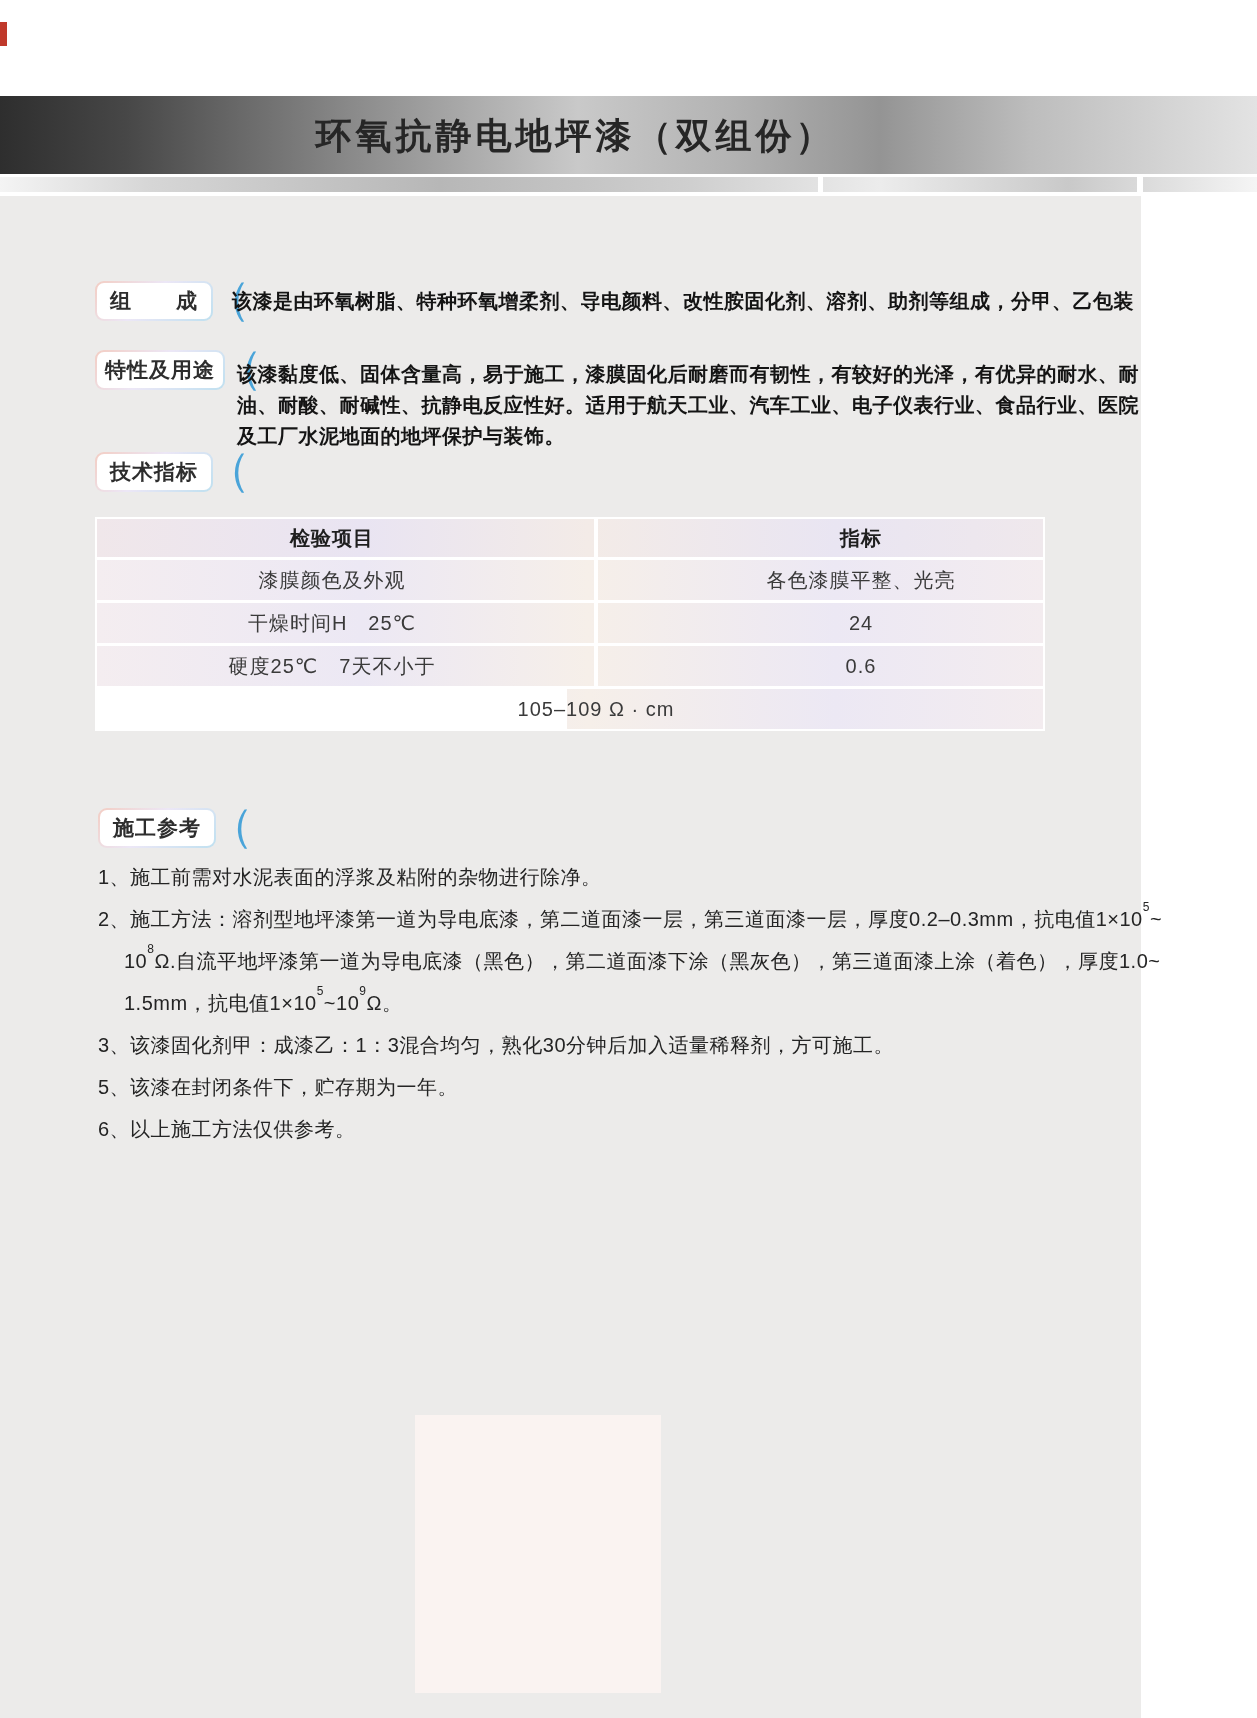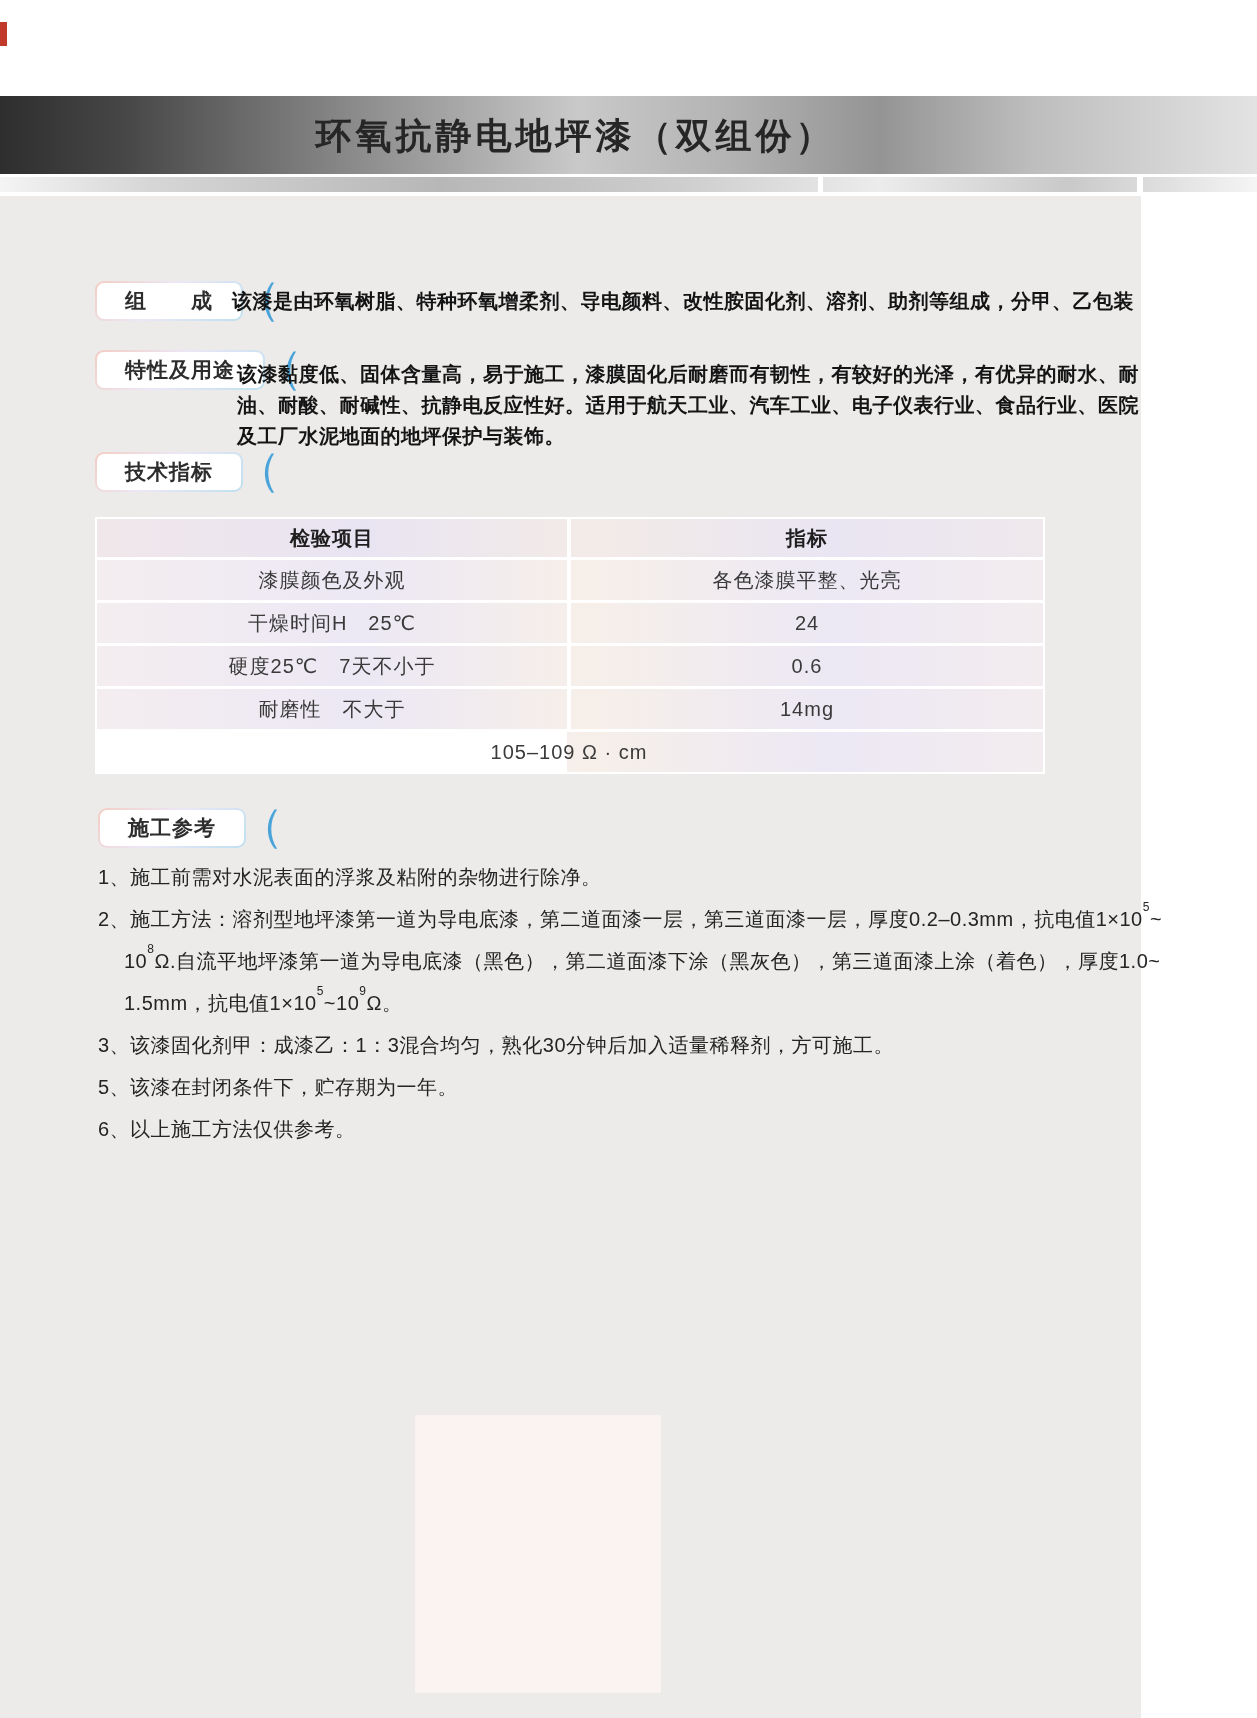--- a/index.html
+++ b/index.html
@@ -26,21 +26,21 @@
   }
   .strip-gap{position:absolute;top:177px;height:15px;background:#ffffff;}
   .strip-gap.g1{left:818px;width:5px;}
   .strip-gap.g2{left:1137px;width:6px;}
 
   
   .panel{position:absolute;left:0;top:196px;width:1141px;height:1522px;background:#ecebea;}
 
   
   .pill{
-    position:absolute;box-sizing:border-box;height:40px;min-width:118px;padding:0 28px;
+    position:absolute;box-sizing:border-box;height:40px;min-width:118px;padding:0 8px;
     border:2px solid transparent;border-radius:9px;
     background-image:linear-gradient(#ffffff,#ffffff),
       linear-gradient(135deg,#f3cdc3 0%,#ece7f6 45%,#bfe0f0 100%);
     background-origin:border-box;background-clip:padding-box,border-box;
     display:flex;align-items:center;justify-content:center;
     font-weight:bold;font-size:21px;color:#2d2d2d;letter-spacing:1px;white-space:nowrap;
   }
   .section-paren{
     position:absolute;left:100%;margin-left:-6px;top:-8px;
     font-size:46px;line-height:46px;color:#4aa4d9;font-weight:normal;
@@ -57,20 +57,21 @@
   #features-text .bold-line{line-height:31px;}
 
   
   .spec-table{
     position:absolute;left:95px;top:517px;width:950px;box-sizing:border-box;
     background:#ffffff;padding:2px;display:flex;flex-direction:column;gap:3px;
   }
   .trow{
     display:grid;grid-template-columns:470px 4px 472px;height:40px;
     background:linear-gradient(90deg,#f4edf0 0%,#ece8f4 28%,#f6efe9 52%,#ece8f4 78%,#f3ecef 100%);
+    gap:27px;
   }
   .trow.thead{
     height:38px;
     background:linear-gradient(90deg,#f0e7ea 0%,#e9e4f2 28%,#f3ebe7 52%,#e9e5f2 78%,#efe8ec 100%);
   }
   .tcell{
     display:flex;align-items:center;justify-content:center;
     font-size:20px;color:#3a3a3a;letter-spacing:1px;white-space:nowrap;
   }
   .thead .tcell{font-weight:bold;color:#1e1e1e;}
@@ -135,25 +136,20 @@
     <div class="tcell">干燥时间H　25℃</div>
     <div class="tdiv"></div>
     <div class="tcell">24</div>
   </div>
   <div class="trow">
     <div class="tcell">硬度25℃　7天不小于</div>
     <div class="tdiv"></div>
     <div class="tcell">0.6</div>
   </div>
   <div class="trow">
-    <div class="tcell">耐磨性　不大于</div>
-    <div class="tdiv"></div>
-    <div class="tcell">14mg</div>
-  </div>
-  <div class="trow">
     <div class="tdiv"></div>
     <div class="tcell">105–109 Ω · cm</div>
   </div>
 </div>
 
 <div class="pill" id="pill-construction">
   <span>施工参考</span>
   <span class="section-paren">（</span>
 </div>
 

